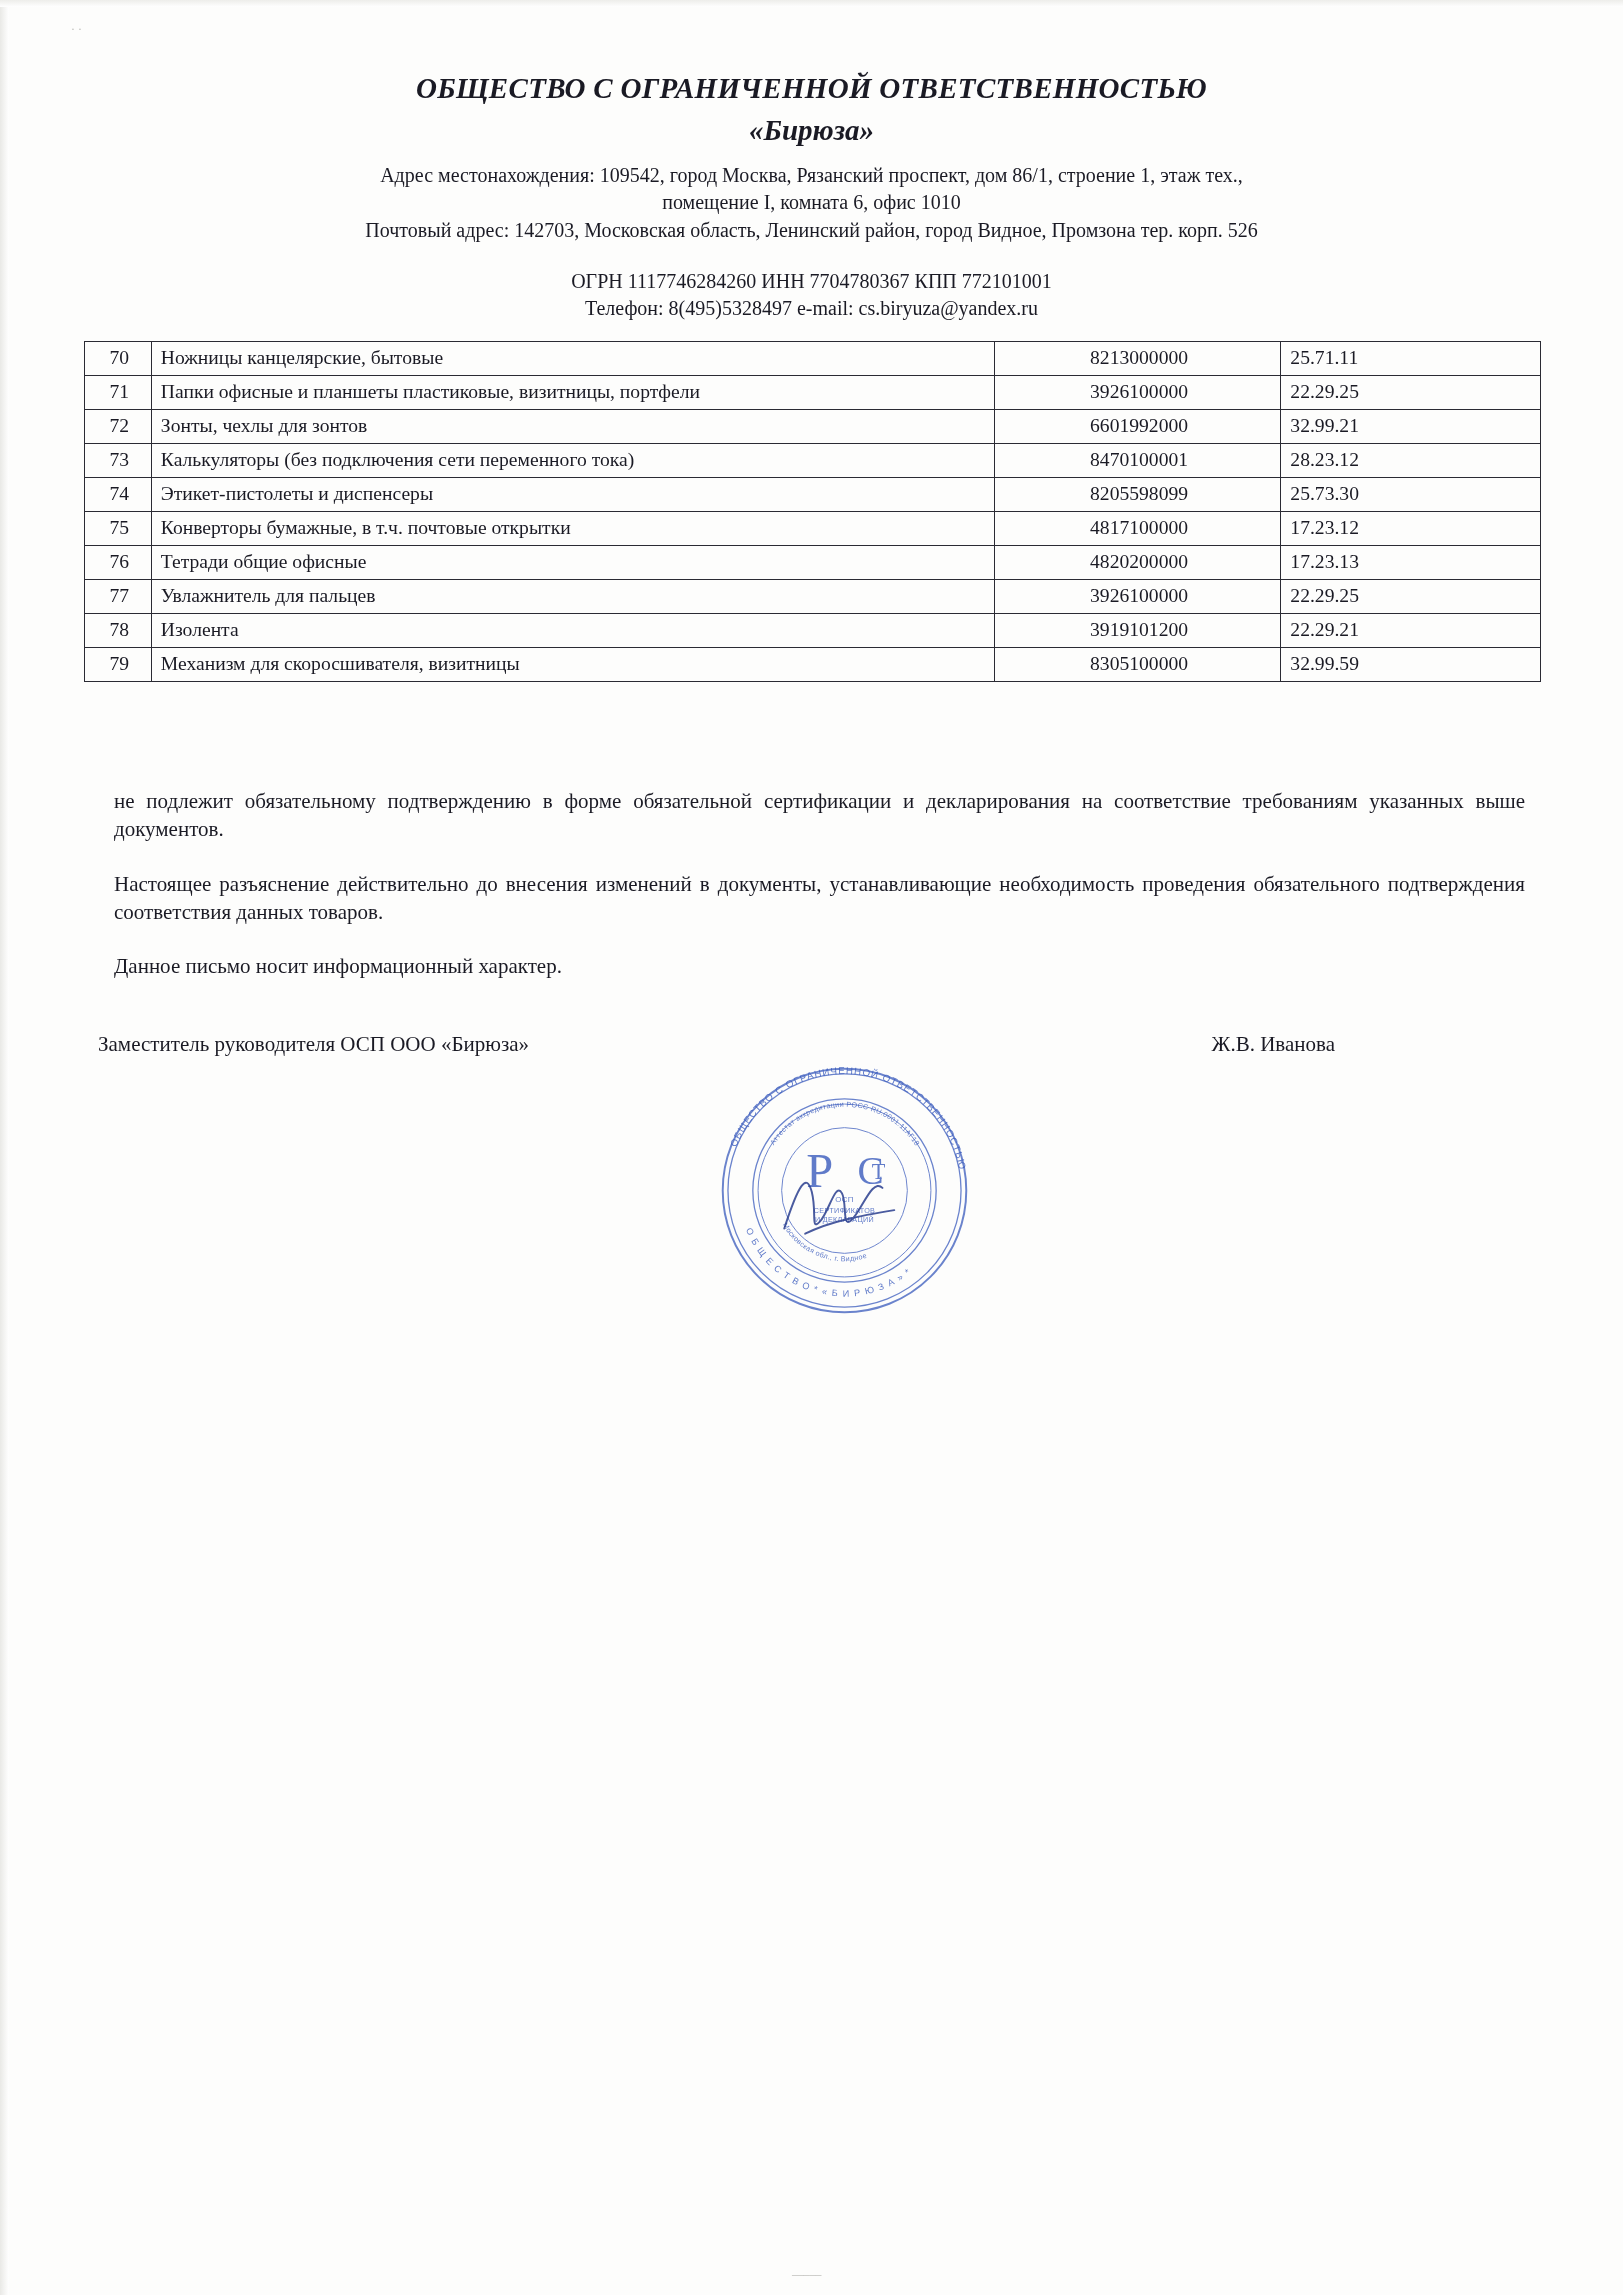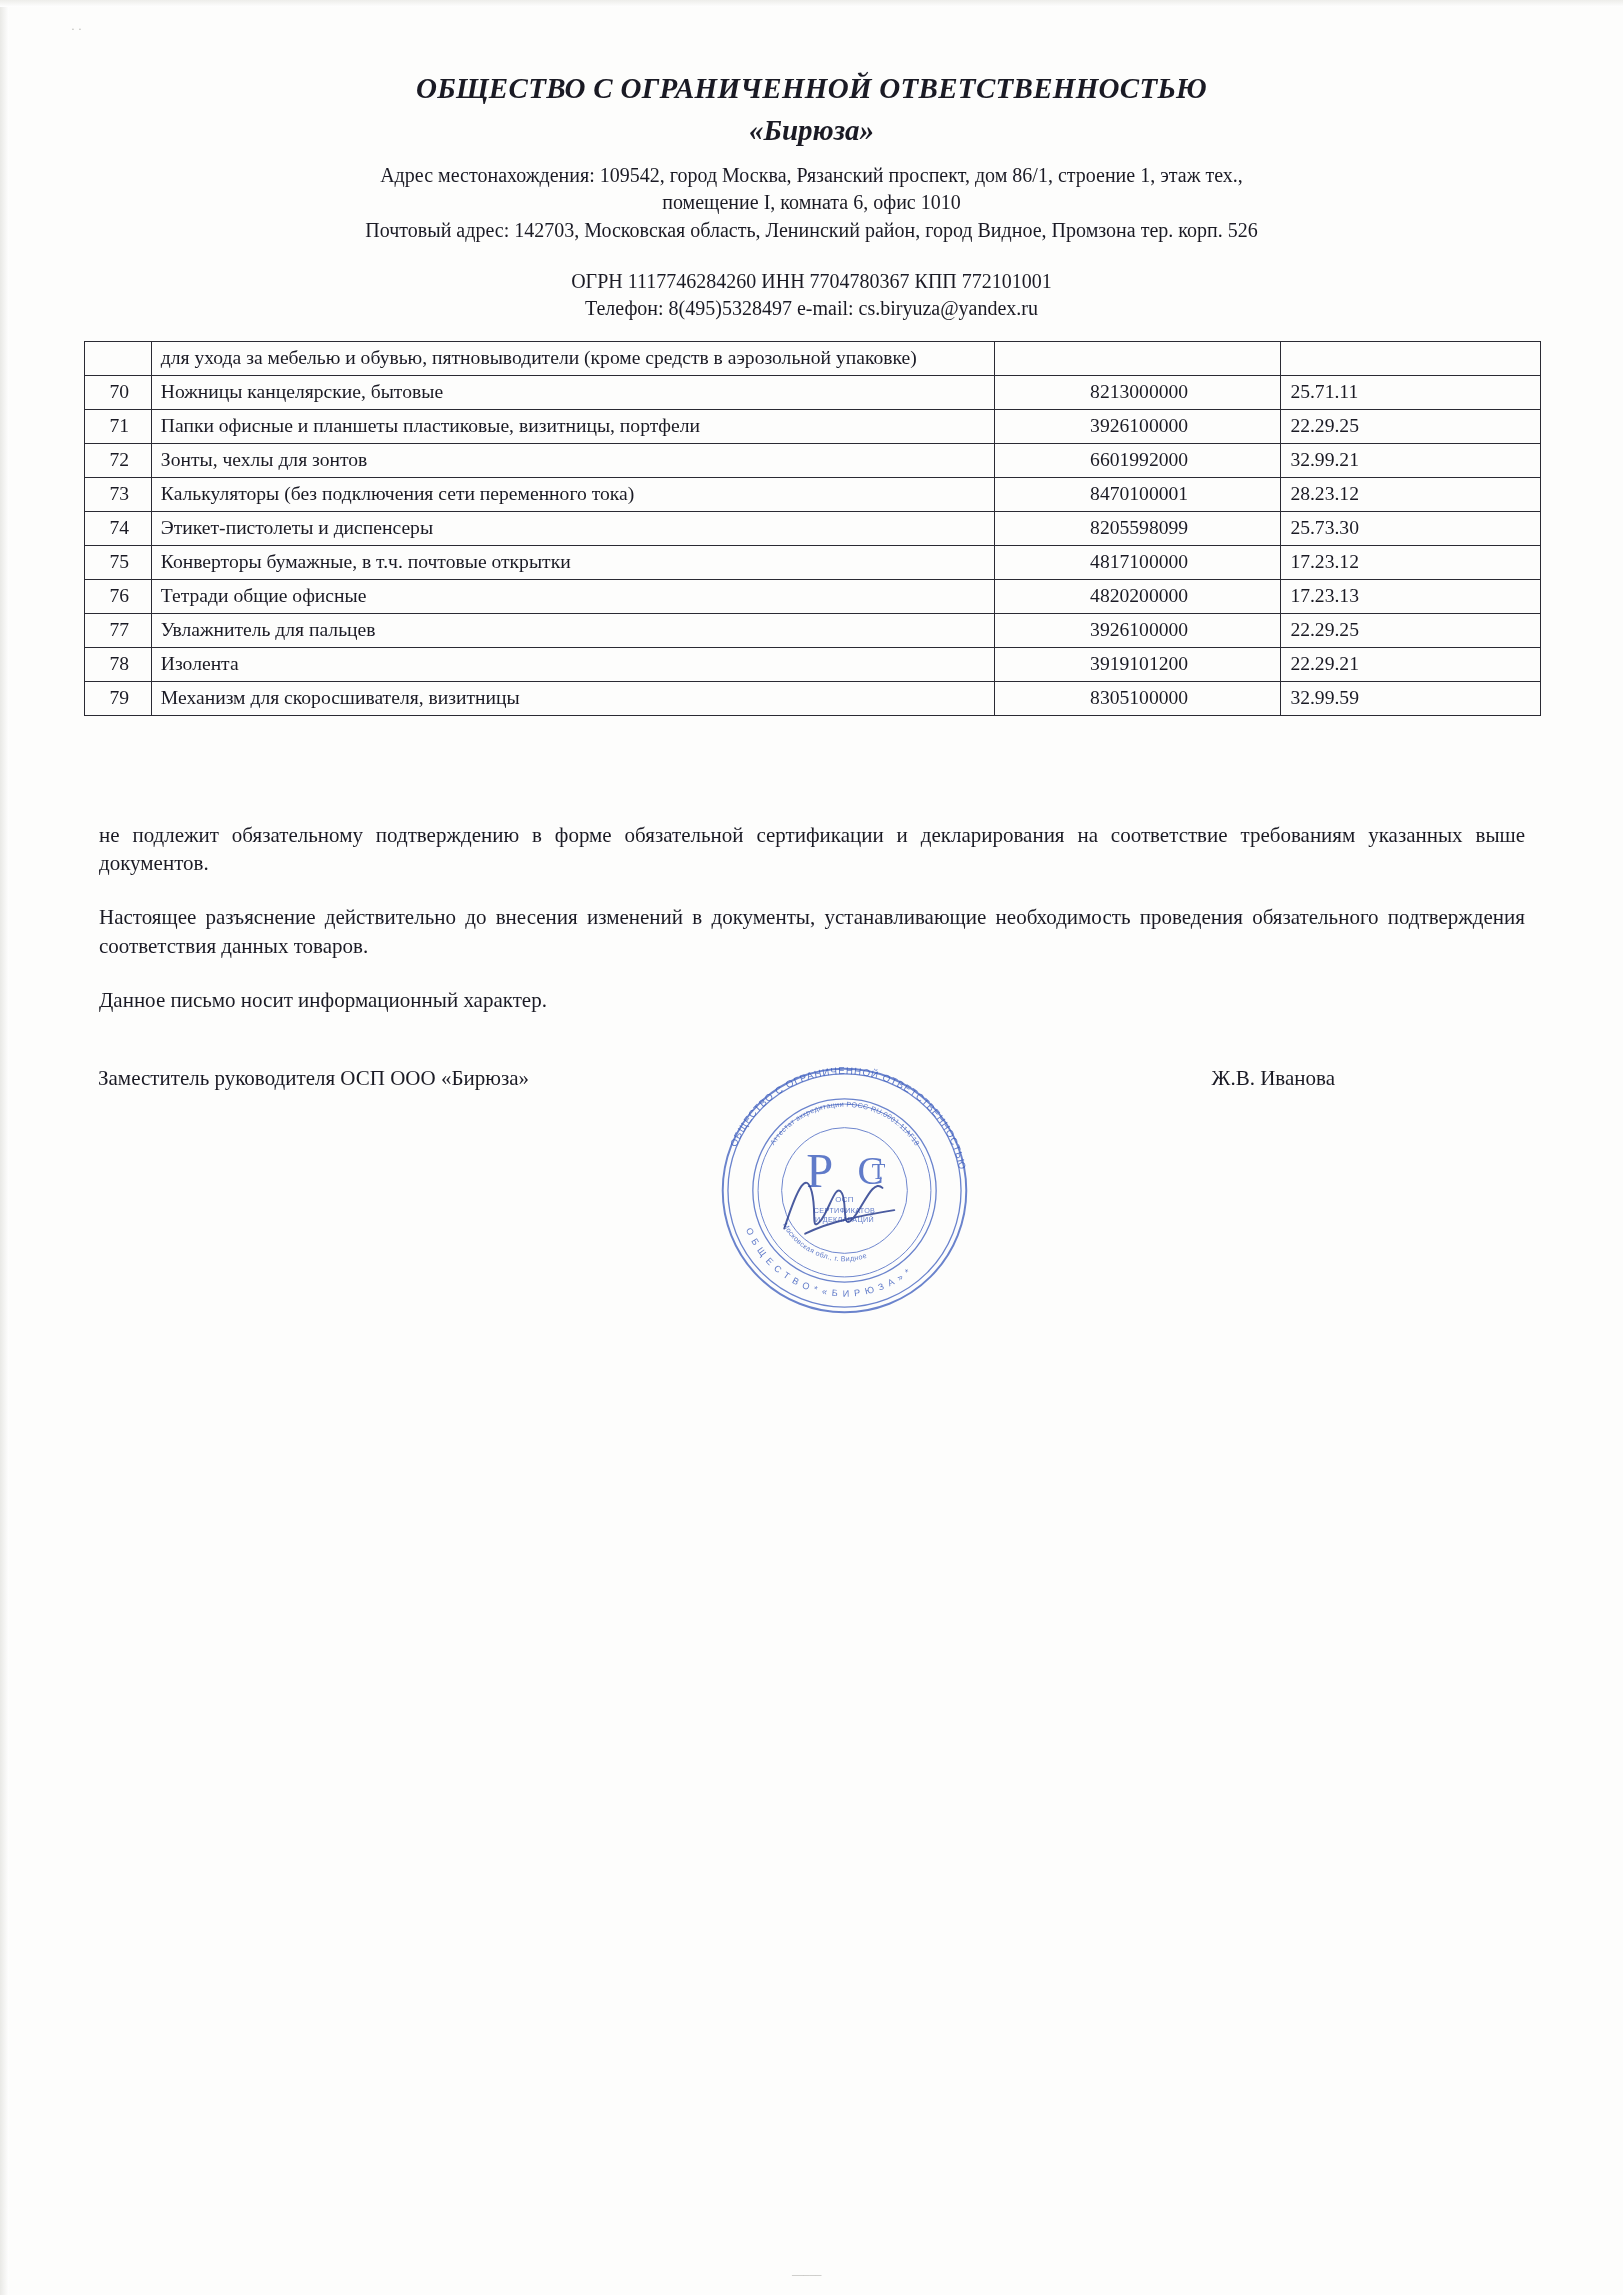--- a/index.html
+++ b/index.html
@@ -104,21 +104,21 @@
     padding-left: 17px;
   }
 
   
   .paras {
     margin: 105px 98px 0 98px;
     font-size: 21px;
     line-height: 1.35;
   }
   .paras p {
-    margin: 0 0 26px 1px;
+    margin: 0 0 26px 16px;
     text-align: justify;
   }
   .paras p.last { margin-bottom: 0; }
 
   
   .sign-row {
     margin: 51px 98px 0 98px;
     display: flex;
     justify-content: space-between;
     align-items: flex-start;
@@ -167,26 +167,20 @@
     </div>
     <div class="regs">
       <div>ОГРН 1117746284260 ИНН 7704780367 КПП 772101001</div>
       <div>Телефон: 8(495)5328497 e-mail: cs.biryuza@yandex.ru</div>
     </div>
   </div>
 
   <div class="table-wrap">
     <table class="goods">
       <tbody>
-        <tr>
-          <td class="c-num"></td>
-          <td class="c-name">для ухода за мебелью и обувью, пятновыводители (кроме средств в аэрозольной упаковке)</td>
-          <td class="c-code"></td>
-          <td class="c-okpd"></td>
-        </tr>
         <tr>
           <td class="c-num">70</td>
           <td class="c-name">Ножницы канцелярские, бытовые</td>
           <td class="c-code">8213000000</td>
           <td class="c-okpd">25.71.11</td>
         </tr>
         <tr>
           <td class="c-num">71</td>
           <td class="c-name">Папки офисные и планшеты пластиковые, визитницы, портфели</td>
           <td class="c-code">3926100000</td>

